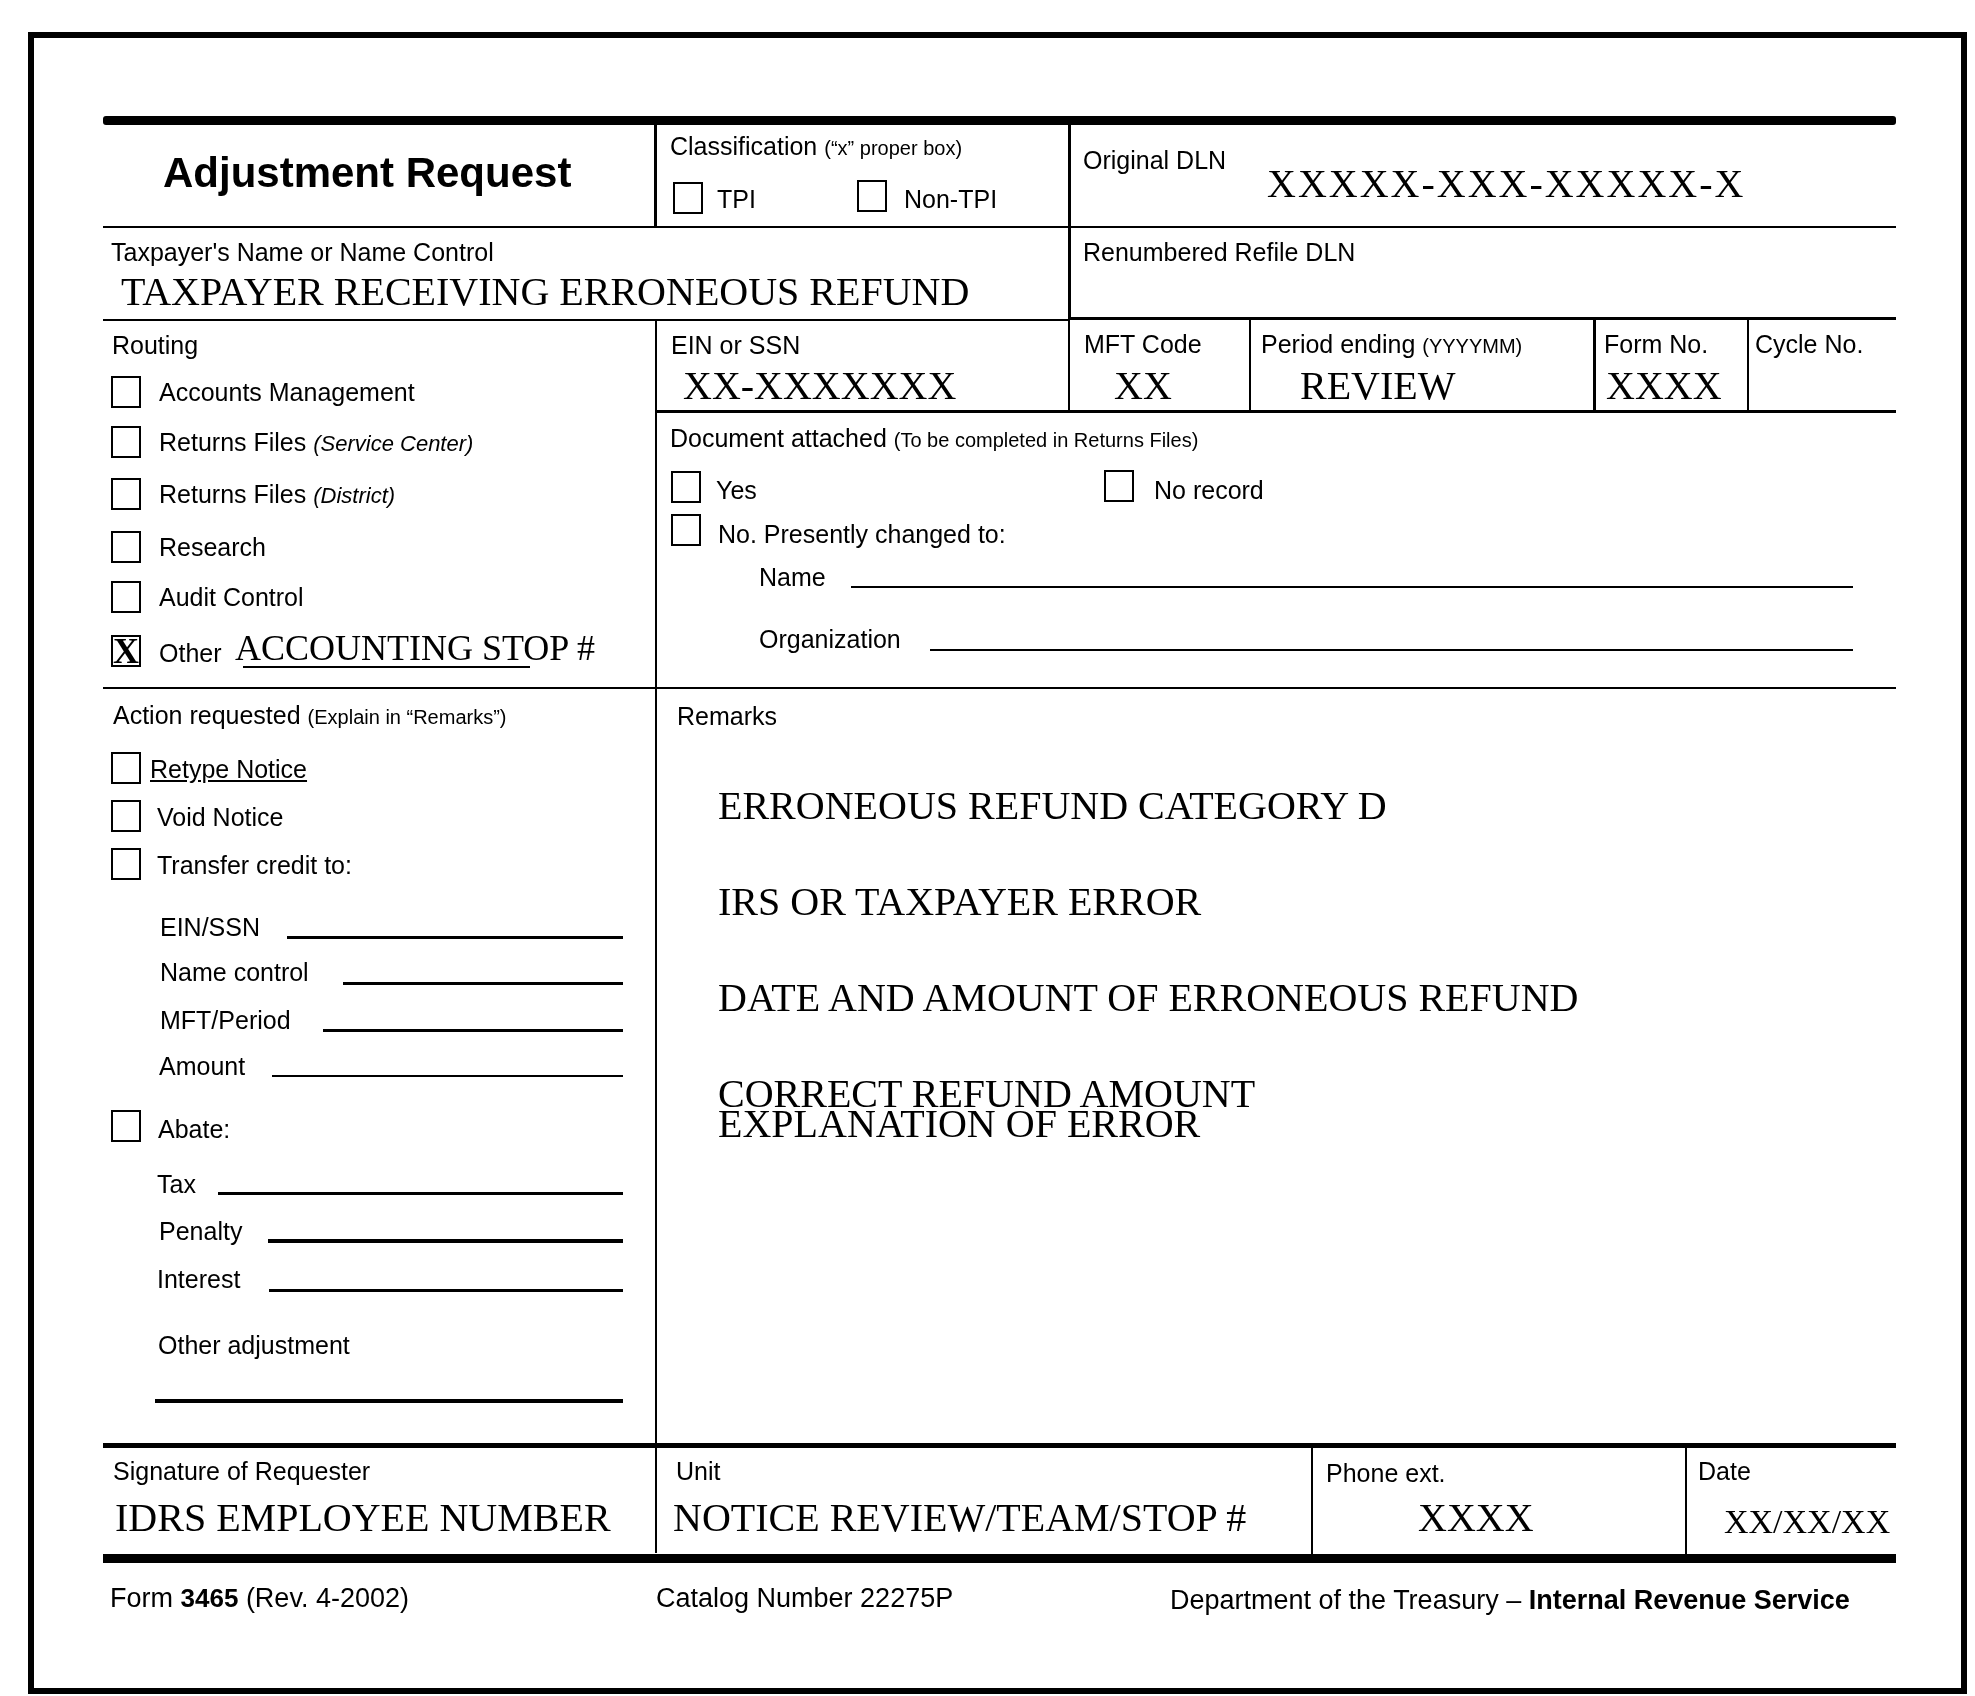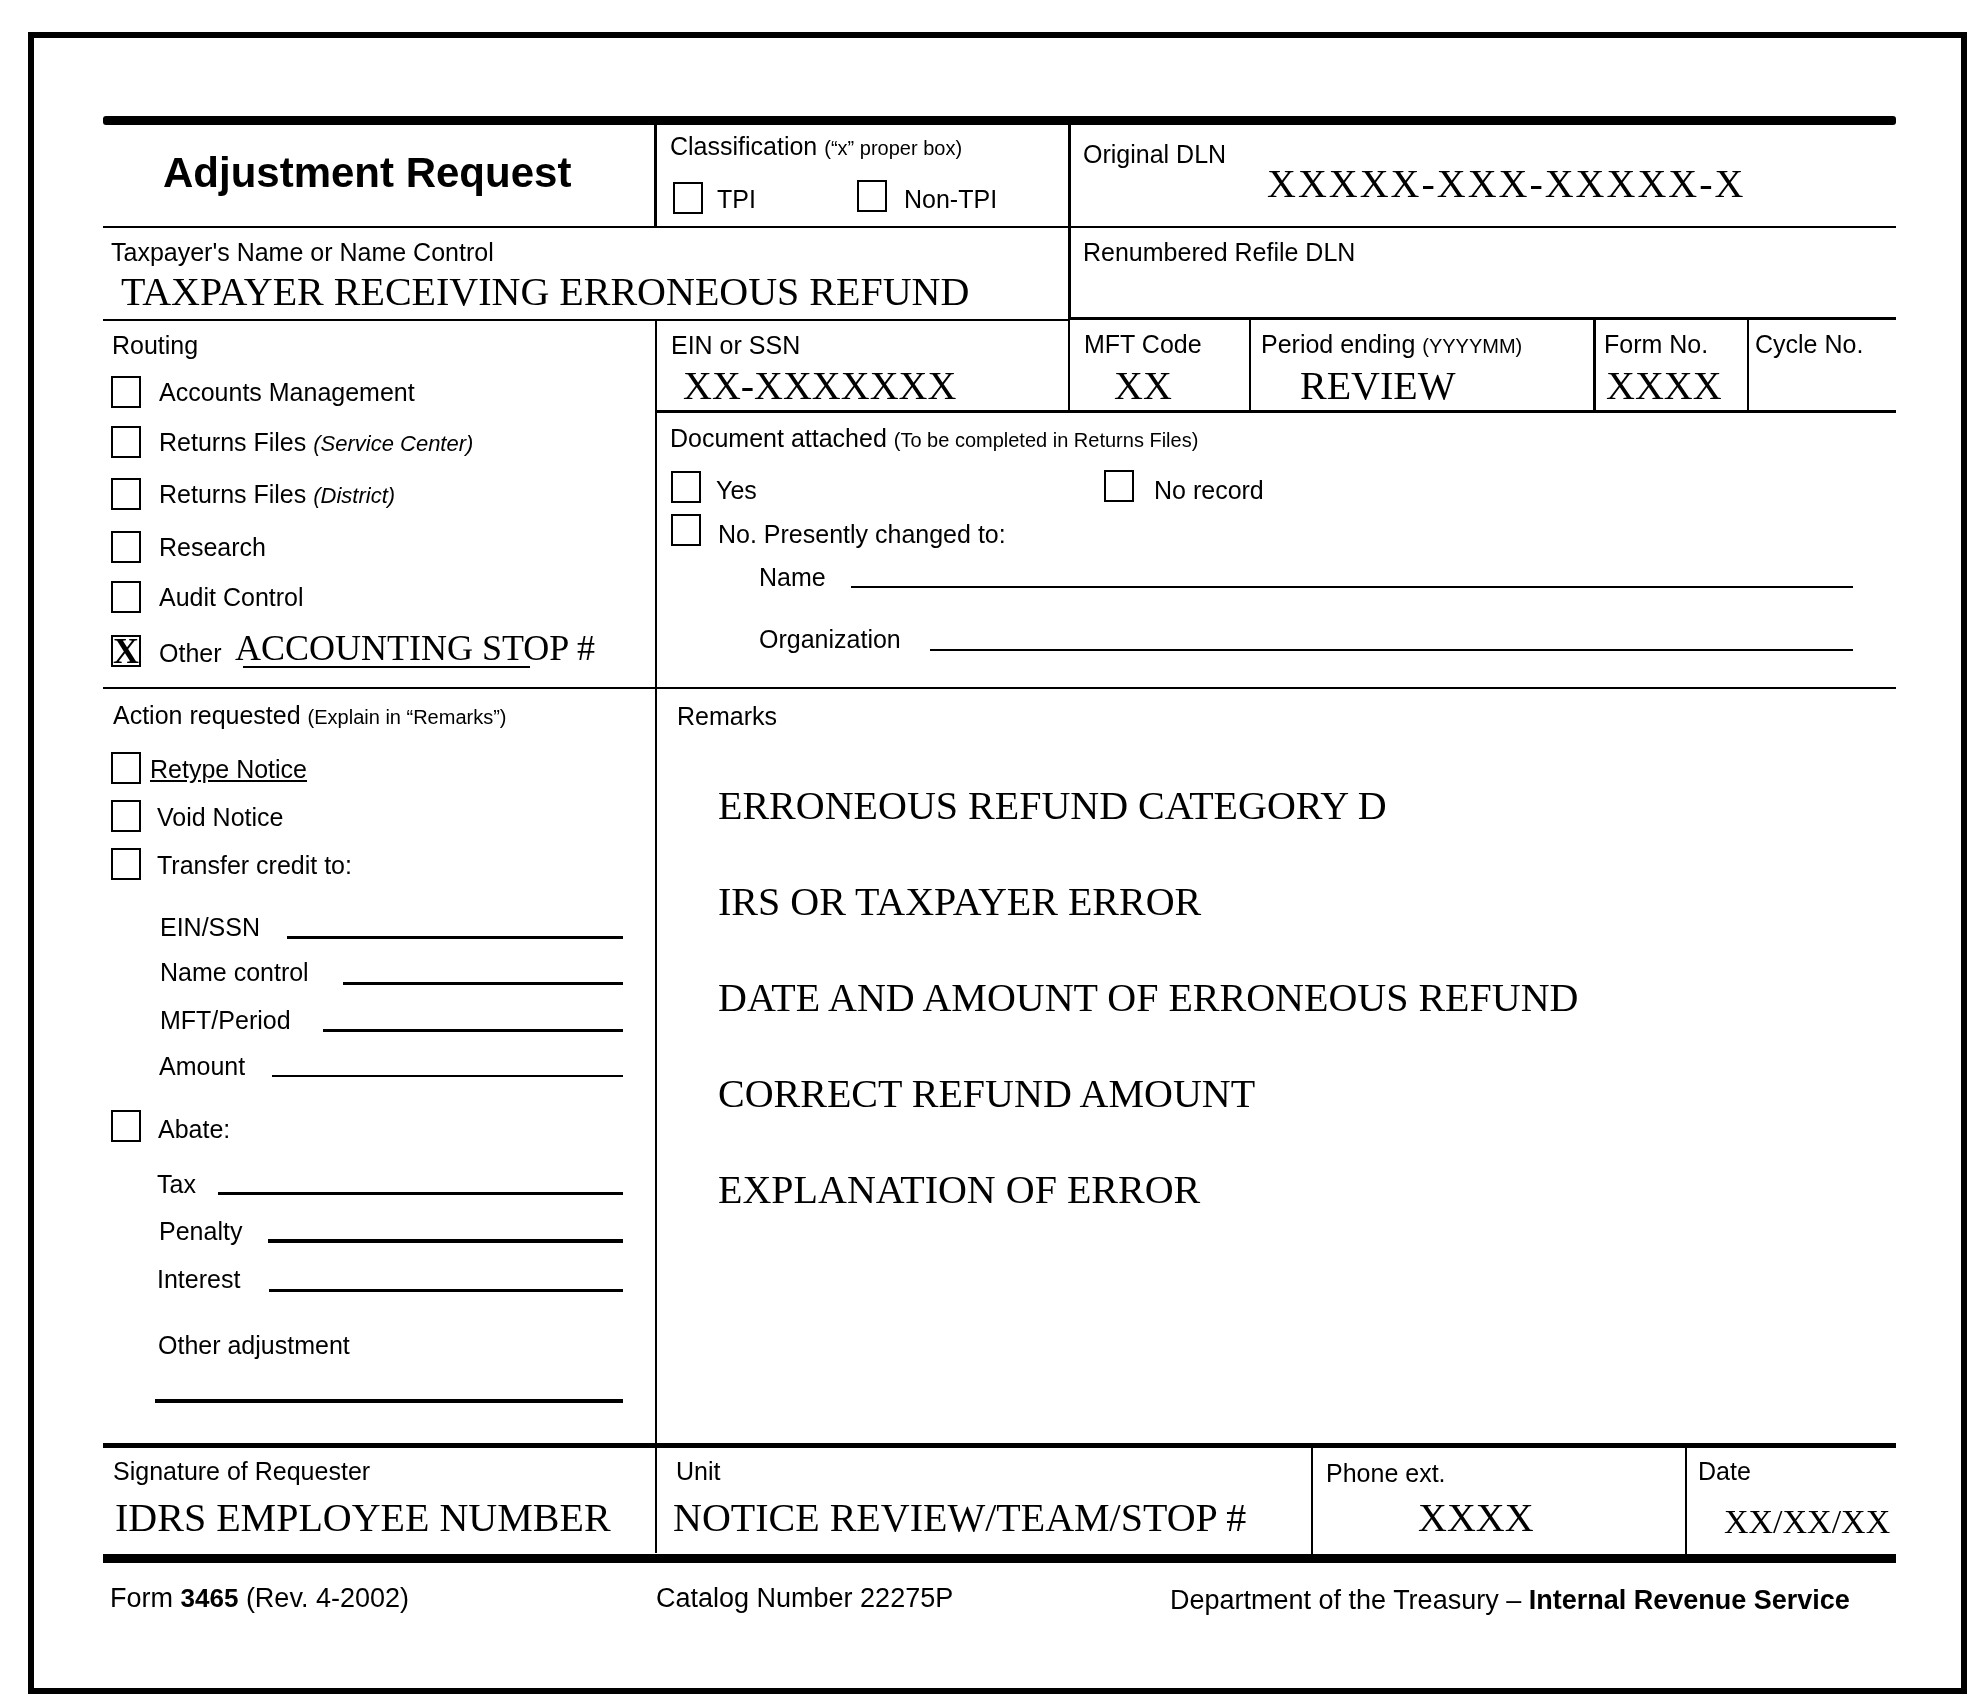--- a/index.html
+++ b/index.html
@@ -46,21 +46,21 @@
 
 <div class="lbl" style="left:670px; top:134px;">
   <span>Classification</span>
   <small>(“x” proper box)</small>
 </div>
 <div class="cb" style="left:673px; top:182px;"></div>
 <div class="lbl" style="left:717px; top:187px;">TPI</div>
 <div class="cb" style="left:857px; top:180px;"></div>
 <div class="lbl" style="left:904px; top:187px;">Non-TPI</div>
 
-<div class="lbl" style="left:1083px; top:142px;text-align:center;">Original DLN</div>
+<div class="lbl" style="left:1083px; top:148px;text-align:center;">Original DLN</div>
 <div class="val" style="left:1267px; top:164px; letter-spacing:2px;">XXXXX-XXX-XXXXX-X</div>
 
 <div class="lbl" style="left:111px; top:240px;">Taxpayer's Name or Name Control</div>
 <div class="val" style="left:121px; top:272px;">TAXPAYER RECEIVING ERRONEOUS REFUND</div>
 <div class="lbl" style="left:1083px; top:240px;">Renumbered Refile DLN</div>
 
 <div class="lbl" style="left:112px; top:333px;">Routing</div>
 
 <div class="cb" style="left:111px; top:376px;"></div>
 <div class="lbl" style="left:159px; top:380px;">Accounts Management</div>
@@ -151,21 +151,21 @@
 <div class="uline" style="left:269px; top:1289px; width:354px;"></div>
 
 <div class="lbl" style="left:158px; top:1333px;">Other adjustment</div>
 <div class="uline" style="left:155px; top:1399px; width:468px; height:4px;"></div>
 
 <div class="lbl" style="left:677px; top:704px;">Remarks</div>
 <div class="remark" style="left:718px; top:786px;">ERRONEOUS REFUND CATEGORY D</div>
 <div class="remark" style="left:718px; top:882px;">IRS OR TAXPAYER ERROR</div>
 <div class="remark" style="left:718px; top:978px;">DATE AND AMOUNT OF ERRONEOUS REFUND</div>
 <div class="remark" style="left:718px; top:1074px;">CORRECT REFUND AMOUNT</div>
-<div class="remark" style="left:718px; top:1170px;">EXPLANATION OF ERROR</div>
+<div class="remark" style="left:718px; top:1104px;">EXPLANATION OF ERROR</div>
 
 <div class="lbl" style="left:113px; top:1459px;">Signature of Requester</div>
 <div class="val" style="left:115px; top:1498px;">IDRS EMPLOYEE NUMBER</div>
 
 <div class="lbl" style="left:676px; top:1459px;">Unit</div>
 <div class="val" style="left:673px; top:1498px;">NOTICE REVIEW/TEAM/STOP #</div>
 
 <div class="lbl" style="left:1326px; top:1461px;">Phone ext.</div>
 <div class="val" style="left:1418px; top:1498px;">XXXX</div>
 

